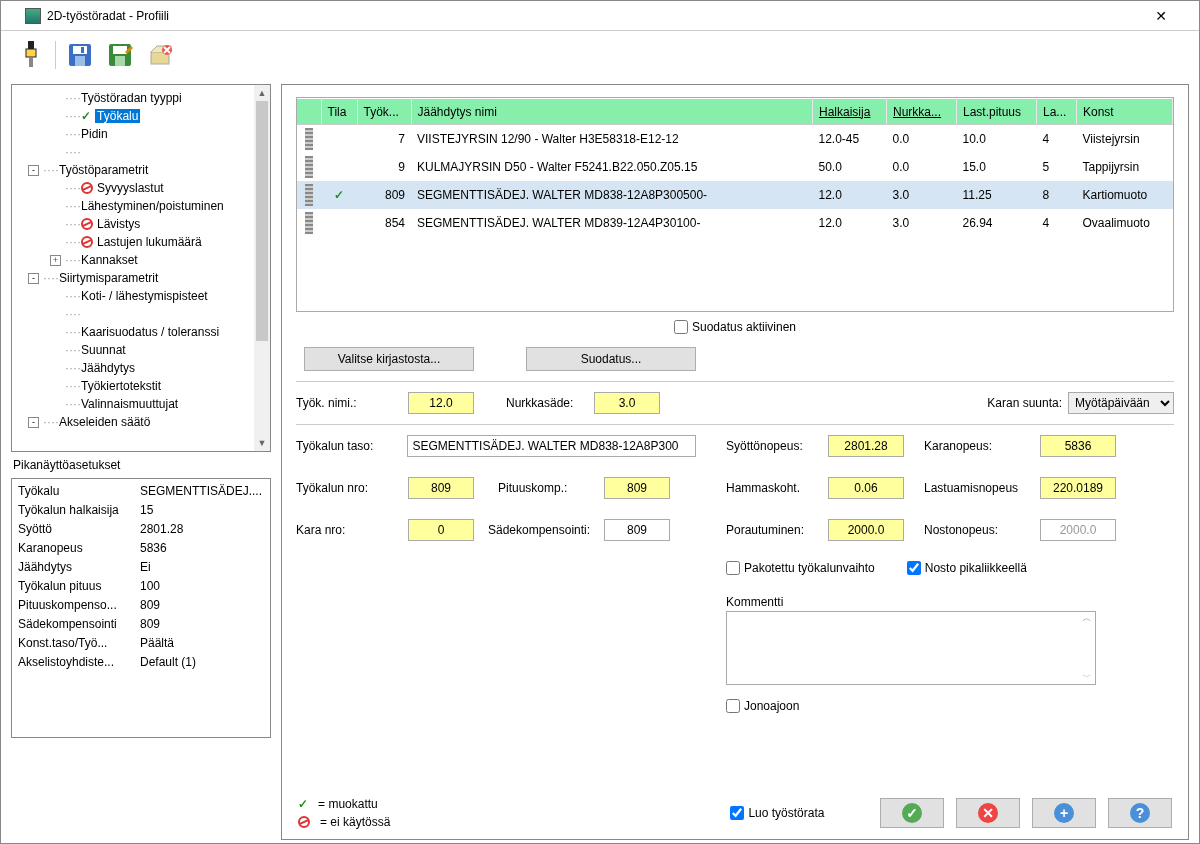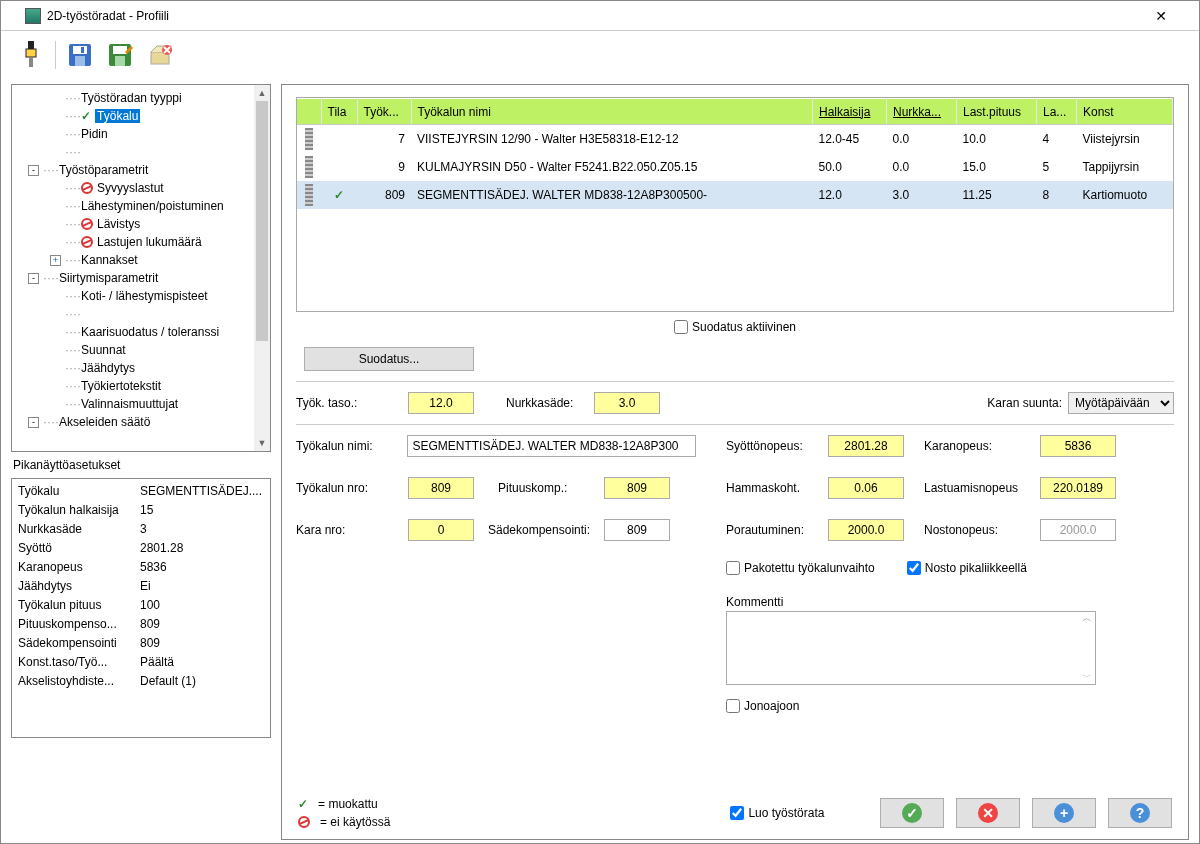--- a/index.html
+++ b/index.html
@@ -25,21 +25,21 @@
 .forbid::after{content:"";position:absolute;width:10px;height:2px;background:#d33;top:3px;left:-1px;transform:rotate(-25deg)}
 .bluebox{width:11px;height:11px;border:1px solid #888;display:inline-flex;align-items:center;justify-content:center;color:#06c;font-size:9px;margin-right:4px;background:#fff}
 .selected-label{background:#0078d7;color:#fff;padding:0 2px}
 .qv{height:260px;padding:2px 6px}
 .qv-row{display:flex;height:19px;align-items:center}
 .qv-row .k{width:122px;overflow:hidden;text-overflow:ellipsis;white-space:nowrap}
 .qv-row .v{flex:1;overflow:hidden;text-overflow:ellipsis;white-space:nowrap}
 .rightcol{flex:1;border:1px solid #888;position:relative;padding:12px 14px}
 .table-wrap{border:1px solid #aaa;height:215px;margin-bottom:8px}
 .tbl{width:100%;border-collapse:collapse}
-.tbl th{background:#bef264;border-top:1px solid #fdfdfd;border-bottom:1px solid #ccc;border-right:1px solid #e6e6e6;text-align:left;padding:4px 6px;font-weight:normal;font-size:12px;height:26px}
+.tbl th{background:#86efac;border-top:1px solid #fdfdfd;border-bottom:1px solid #ccc;border-right:1px solid #e6e6e6;text-align:left;padding:4px 6px;font-weight:normal;font-size:12px;height:26px}
 .tbl td{padding:3px 6px;height:22px;white-space:nowrap}
 .tbl tr.sel td{background:#d6e5f3}
 .tool-icon{width:8px;height:22px;background:repeating-linear-gradient(#888,#888 2px,#ccc 2px,#ccc 4px);margin:auto}
 .check-cell{color:#2a8a2a;font-weight:bold;text-align:center}
 .filter-row{text-align:center;margin:6px 0 10px}
 .btn{background:#e1e1e1;border:1px solid #adadad;padding:4px 18px;cursor:pointer;display:inline-block;text-align:center;margin-right:12px}
 .hr{border-top:1px solid #ccc;margin:10px 0}
 .form-row{display:flex;align-items:center;gap:6px;margin-bottom:10px}
 .lbl{display:inline-block}
 .inp{border:1px solid #aaa;padding:2px 4px;height:22px;background:#fff}
@@ -244,24 +244,20 @@
     <div class="panel qv" id="qv">
         <div class="qv-row">
           <span class="k">Työkalu</span>
           <span class="v">SEGMENTTISÄDEJ....</span>
         </div>
         <div class="qv-row">
           <span class="k">Työkalun halkaisija</span>
           <span class="v">15</span>
         </div>
         <div class="qv-row">
-          <span class="k">Nurkkasäde</span>
-          <span class="v">3</span>
-        </div>
-        <div class="qv-row">
           <span class="k">Syöttö</span>
           <span class="v">2801.28</span>
         </div>
         <div class="qv-row">
           <span class="k">Karanopeus</span>
           <span class="v">5836</span>
         </div>
         <div class="qv-row">
           <span class="k">Jäähdytys</span>
           <span class="v">Ei</span>
@@ -290,21 +286,21 @@
   </div>
 
   <div class="rightcol">
     <div class="table-wrap">
       <table class="tbl" id="tbl">
           <thead>
             <tr id="thr">
               <th style="width: 24px;"></th>
               <th style="width: 36px;">Tila</th>
               <th style="width: 54px;">Työk...</th>
-              <th style="width: auto;">Työkalun nimi</th>
+              <th style="width: auto;">Jäähdytys nimi</th>
               <th style="width: 74px; text-decoration: underline;">Halkaisija</th>
               <th style="width: 70px; text-decoration: underline;">Nurkka...</th>
               <th style="width: 80px;">Last.pituus</th>
               <th style="width: 40px;">La...</th>
               <th style="width: 96px;">Konst</th>
             </tr>
           </thead>
           <tbody id="tbd">
             <tr>
               <td>
@@ -338,51 +334,65 @@
               </td>
               <td class="check-cell">✓</td>
               <td style="text-align:right">809</td>
               <td>SEGMENTTISÄDEJ. WALTER MD838-12A8P300500-</td>
               <td>12.0</td>
               <td>3.0</td>
               <td>11.25</td>
               <td>8</td>
               <td>Kartiomuoto</td>
             </tr>
+            <tr>
+              <td>
+                <div class="tool-icon"></div>
+              </td>
+              <td class="check-cell"></td>
+              <td style="text-align:right">854</td>
+              <td>SEGMENTTISÄDEJ. WALTER MD839-12A4P30100-</td>
+              <td>12.0</td>
+              <td>3.0</td>
+              <td>26.94</td>
+              <td>4</td>
+              <td>Ovaalimuoto</td>
+            </tr>
           </tbody>
         </table>
     </div>
 
     <div class="filter-row">
       <label class="ck" style="display:inline-flex">
           <input type="checkbox" style=""> 
           <span>Suodatus aktiivinen</span>
         </label>
     </div>
     <div style="display:flex;gap:40px;margin-left:8px">
+      <div class="btn" style="width:170px">Valitse kirjastosta...</div>
       <div class="btn" style="width:170px">Suodatus...</div>
     </div>
     <div class="hr"></div>
 
     <div class="form-row">
-      <span class="lbl" style="width:106px">Työk. taso.:</span>
+      <span class="lbl" style="width:106px">Työk. nimi.:</span>
       <input class="inp yel short" value="12.0" style="">
       <span style="width:20px"></span>
       <span class="lbl" style="width:82px">Nurkkasäde:</span>
       <input class="inp yel short" value="3.0" style="">
       <span style="flex:1"></span>
       <span class="lbl">Karan suunta:</span>
       <select style="width:106px"><option>Myötäpäivään</option></select>
     </div>
     <div class="hr" style="margin-top:2px"></div>
 
     <div class="grid2">
       <div class="col" style="width:400px">
         <div class="form-row">
-          <span class="lbl" style="width:106px">Työkalun nimi:</span>
+          <span class="lbl" style="width:106px">Työkalun taso:</span>
           <input class="inp wide" value="SEGMENTTISÄDEJ. WALTER MD838-12A8P300" style="">
         </div>
         <div class="form-row">
           <span class="lbl" style="width:106px">Työkalun nro:</span>
           <input class="inp yel short" value="809" style="">
           <span class="lbl" style="width:100px;margin-left:18px">Pituuskomp.:</span>
           <input class="inp yel short" value="809" style="">
         </div>
         <div class="form-row">
           <span class="lbl" style="width:106px">Kara nro:</span>

